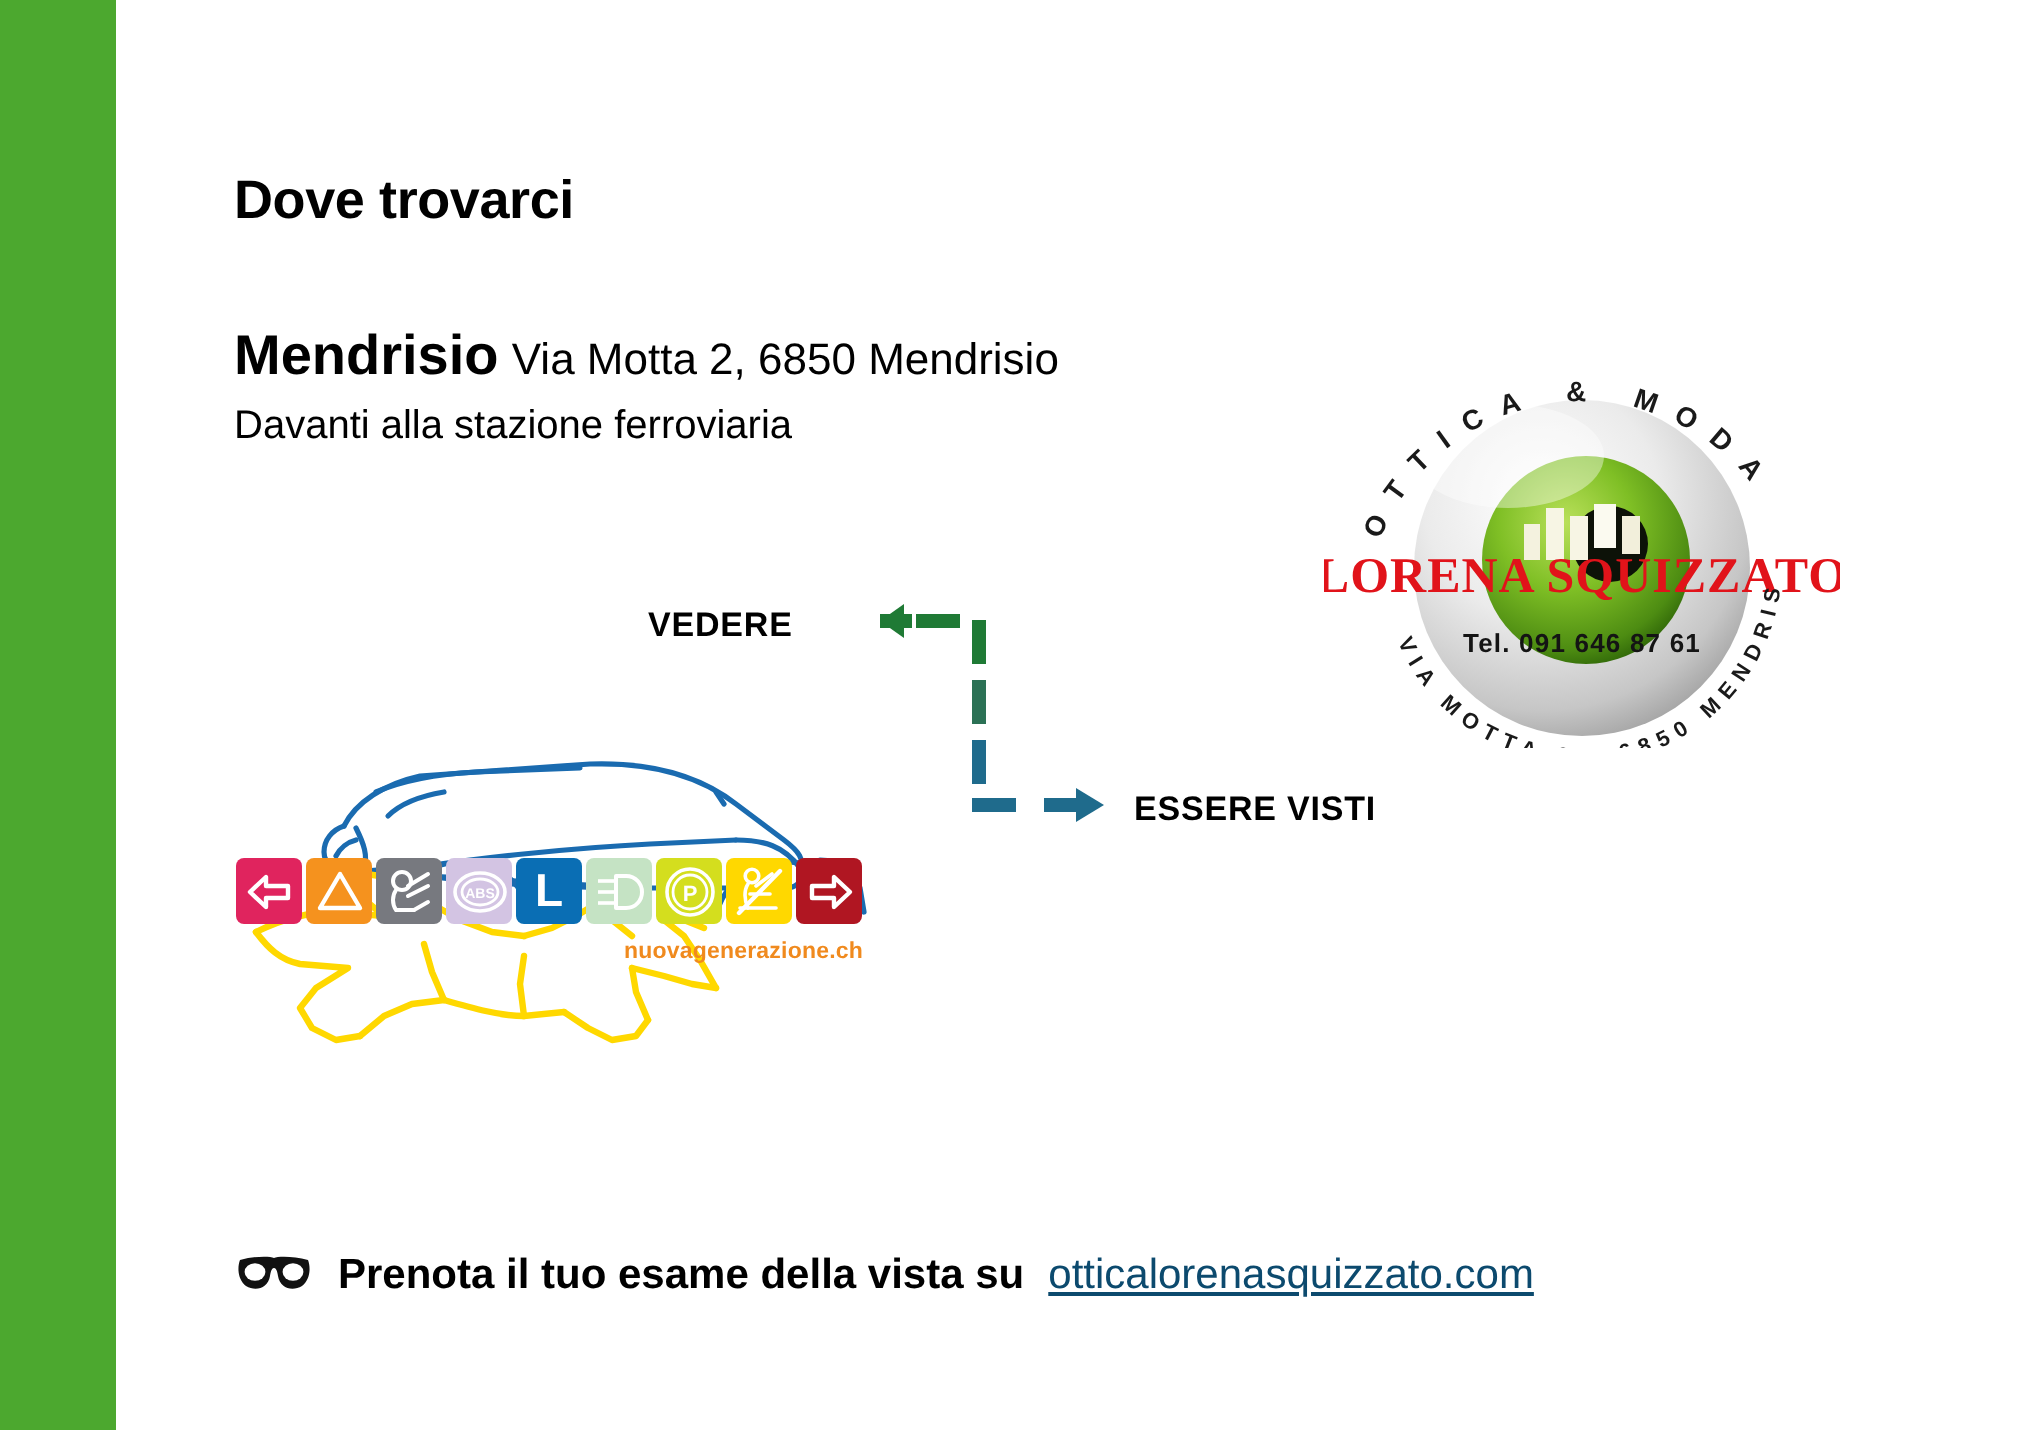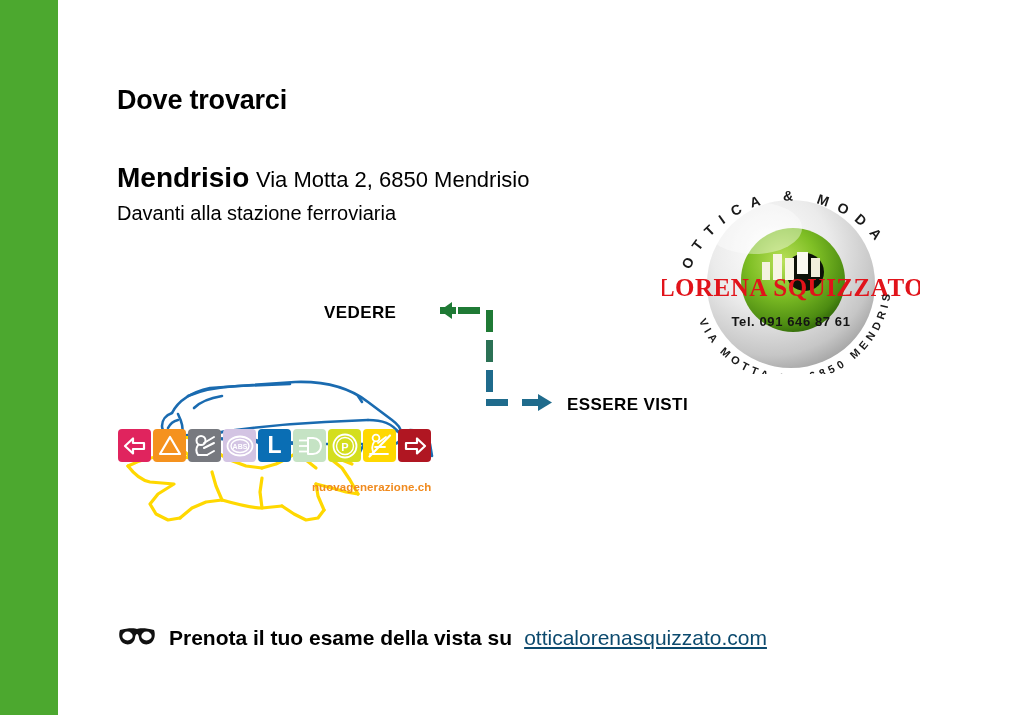--- a/index.html
+++ b/index.html
@@ -106,21 +106,21 @@
   .badge svg { display: block; }
   .badge .badge-letter {
     font-size: 23px;
     font-weight: bold;
     color: #ffffff;
     line-height: 1;
     font-family: "Liberation Sans", sans-serif;
   }
   #nuovagenerazione {
     position: absolute;
-    left: 312px; top: 481px;
+    left: 312px; top: 470px;
     font-size: 11.5px;
     font-weight: bold;
     color: #F08A1E;
     letter-spacing: 0.1px;
     white-space: nowrap;
   }
 
   
   #logo-block {
     position: absolute;

